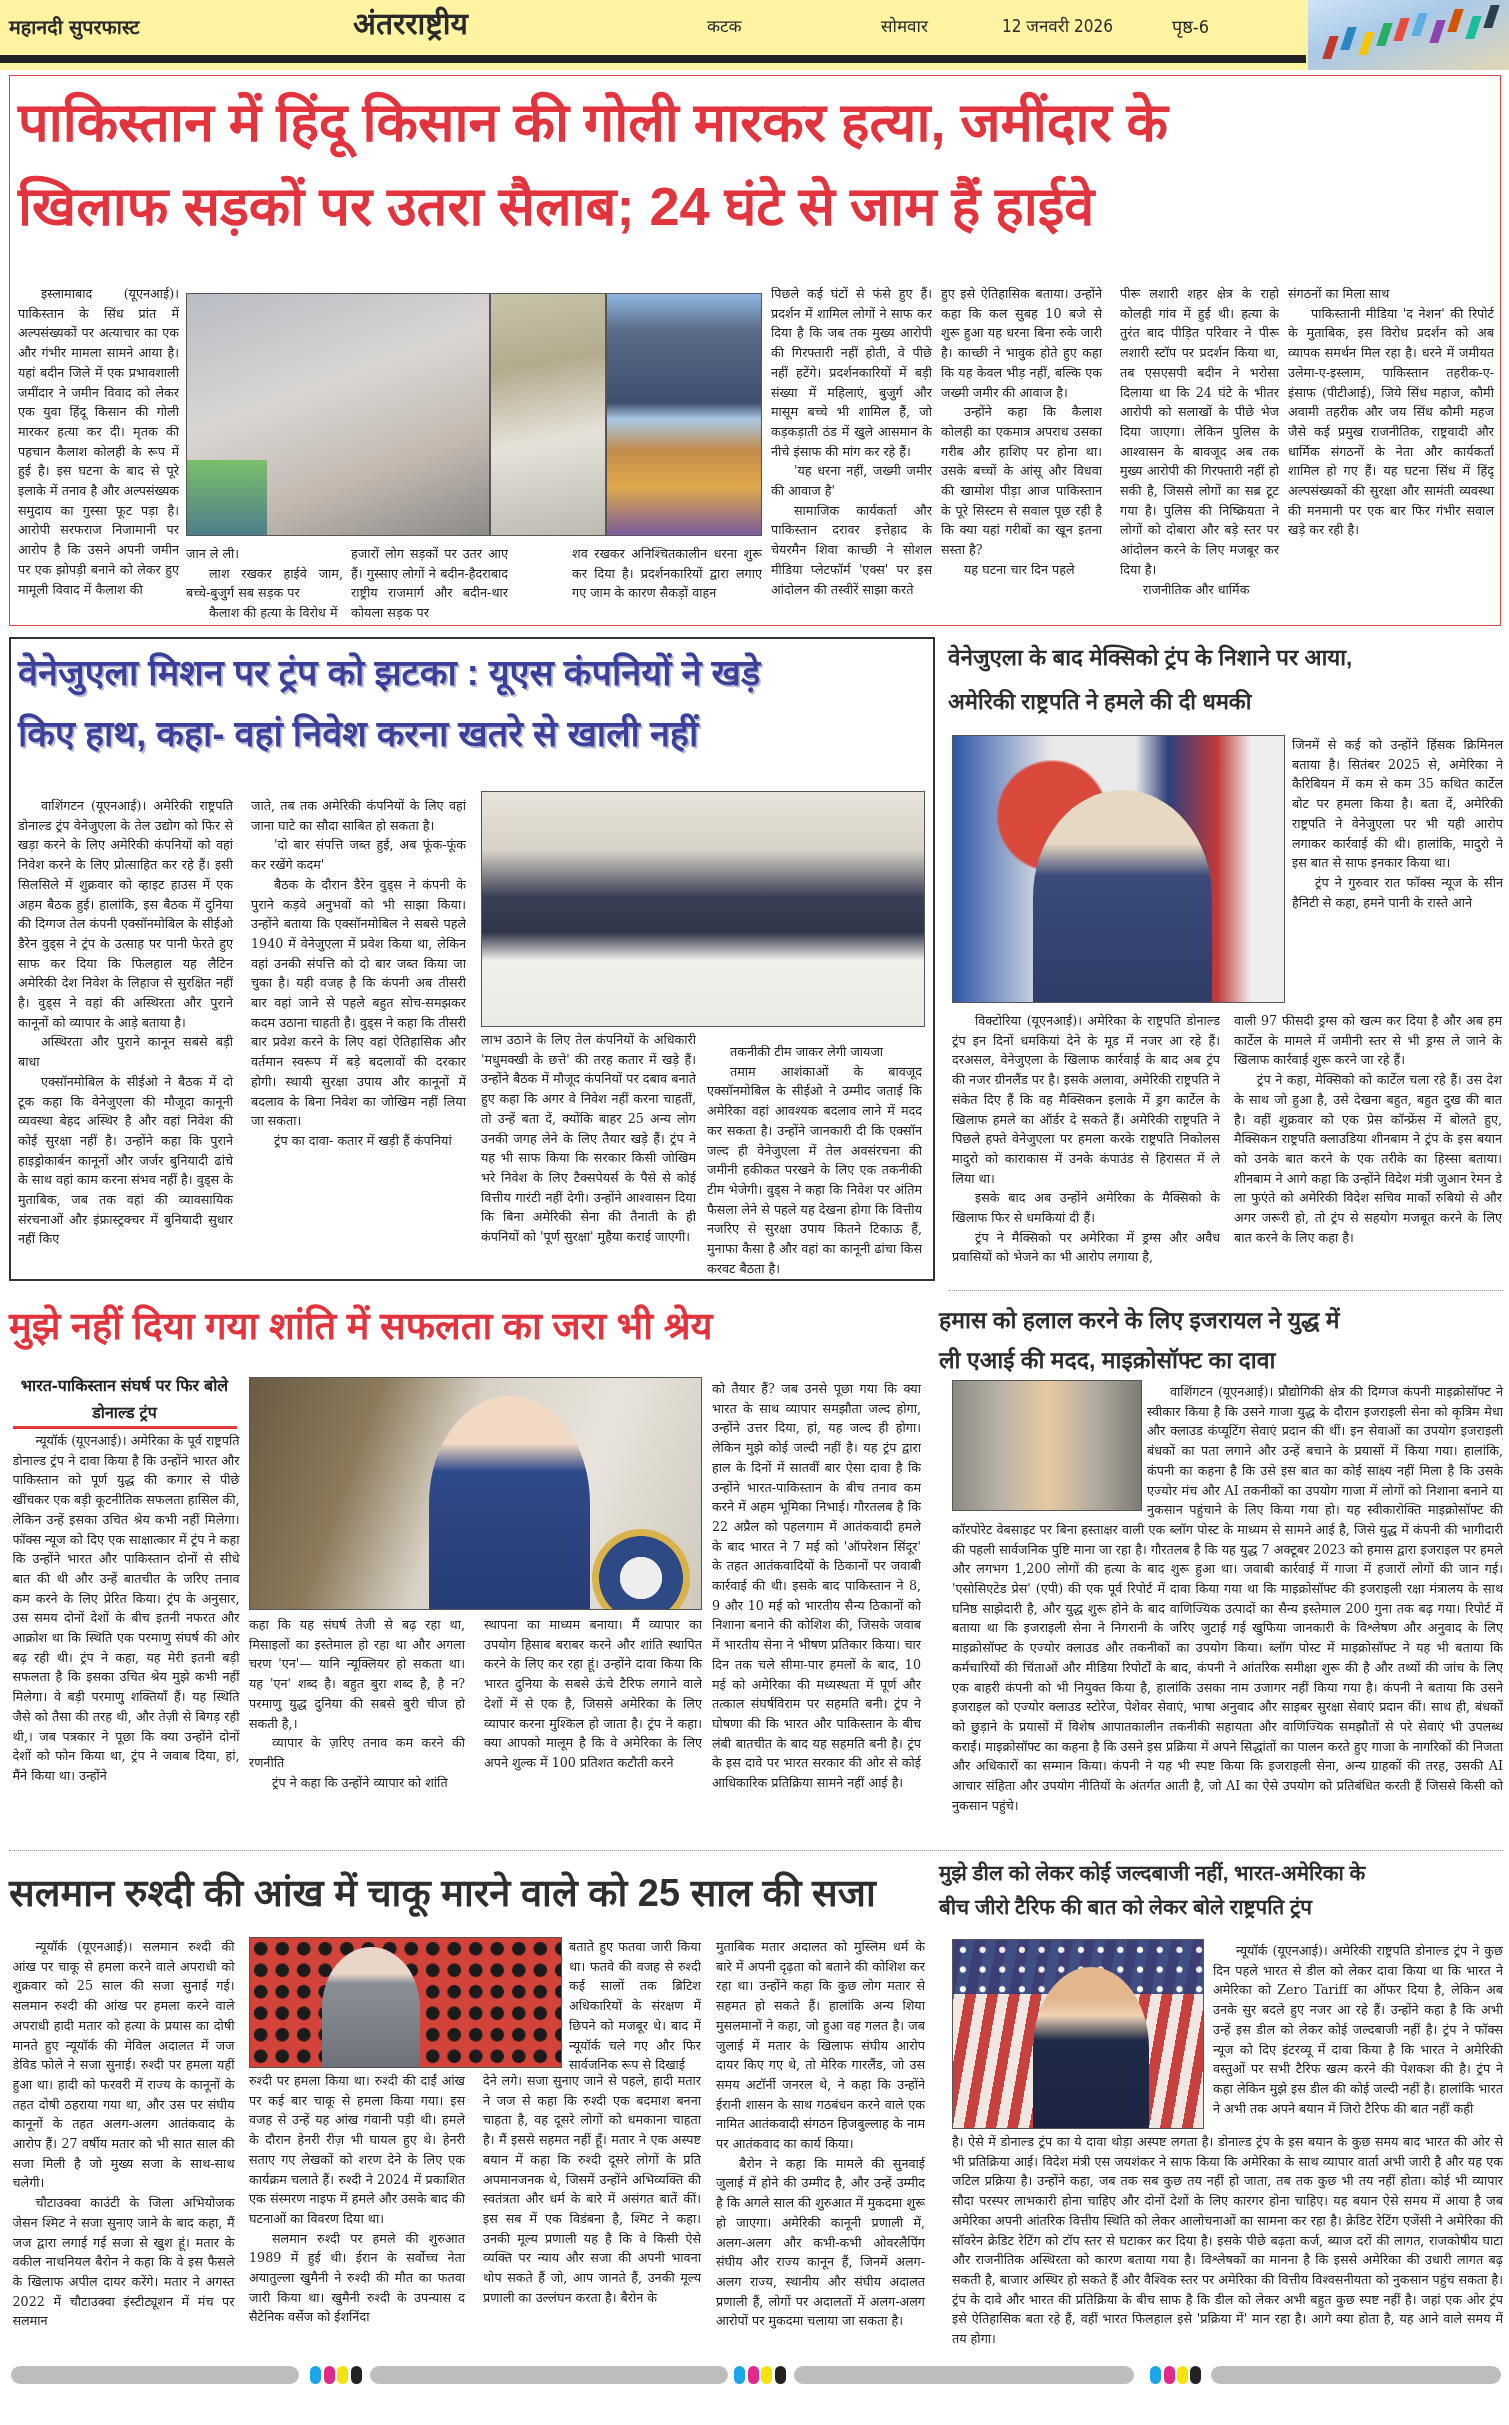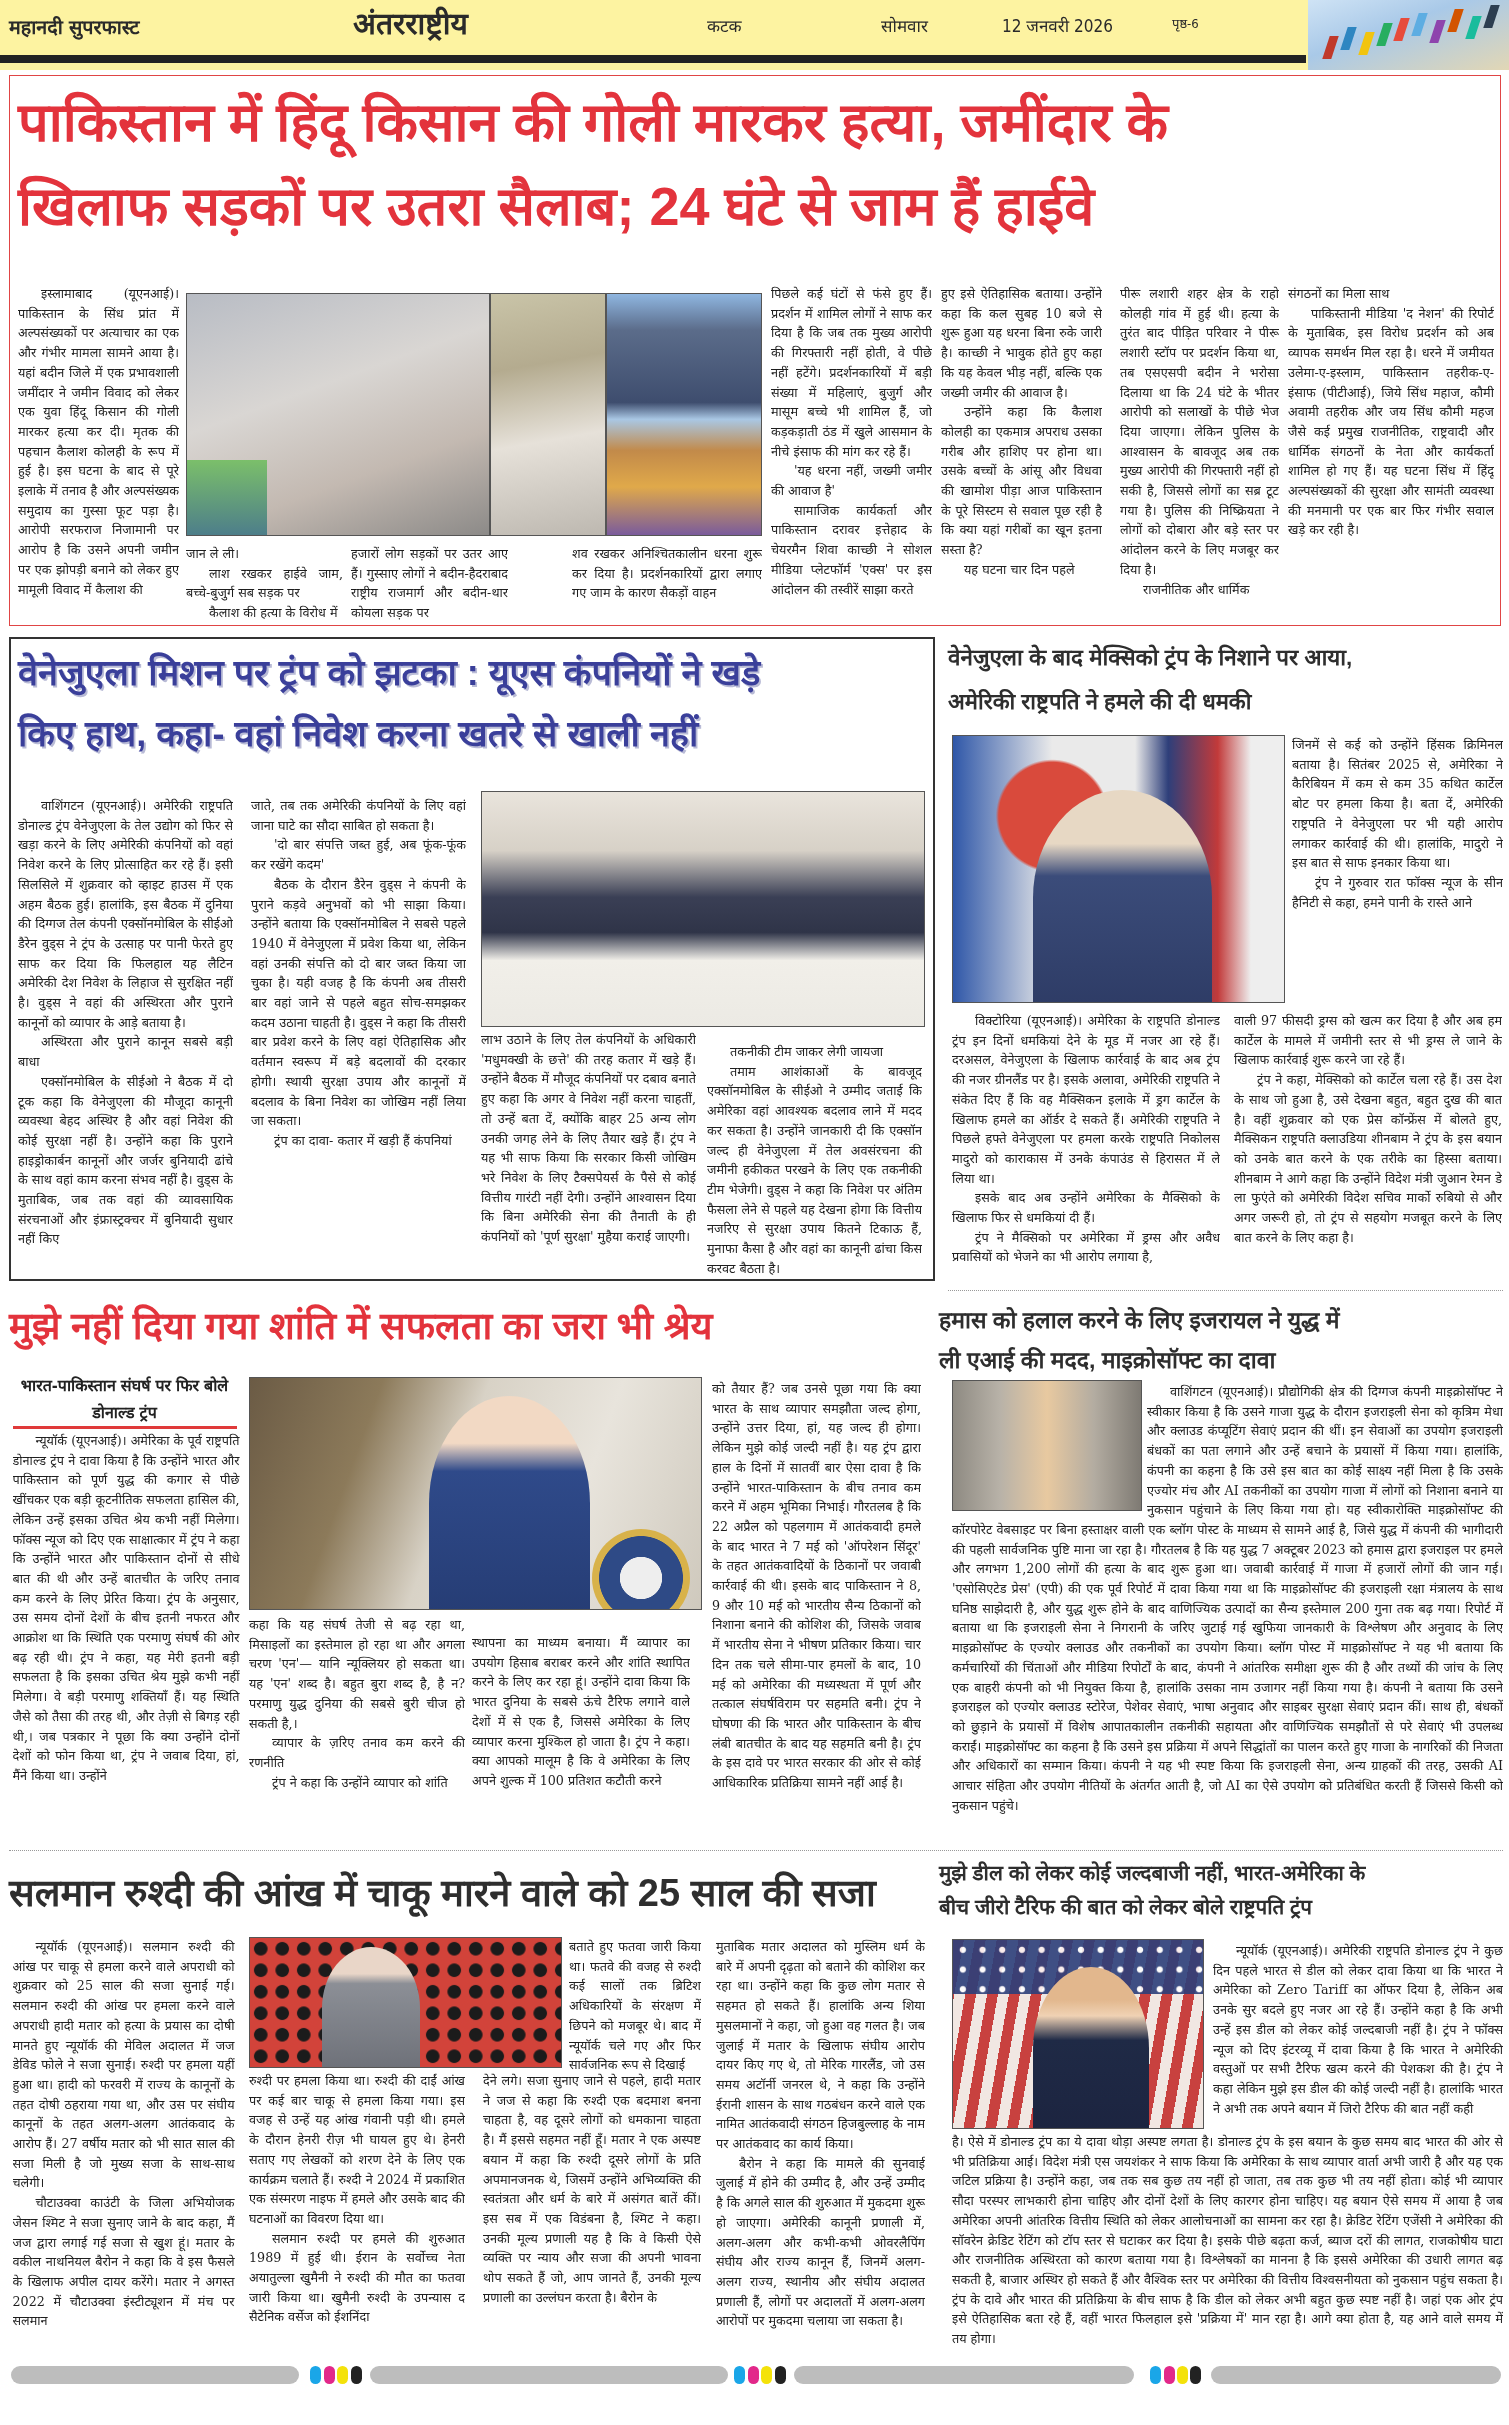--- a/index.html
+++ b/index.html
@@ -9,21 +9,21 @@
 
   
   .mast { left: 0; top: 0; width: 1510px; height: 70px; background: #fdf3a1; }
   .mast-bar { left: 0; top: 55px; width: 1306px; height: 8px; background: #222; }
   .mast-item { top: 9px; font-family: "DejaVu Sans Condensed", "DejaVu Sans", sans-serif; color: #2a2a2a; white-space: nowrap; }
   .mast-paper { left: 9px; font-size: 19.7px; font-weight: bold; top: 12.5px; }
   .mast-section { left: 116px; font-size: 30px; font-weight: bold; top: 1.8px; }
   .mast-city { left: 215px; font-size: 17px; top: 14.3px; }
   .mast-day { left: 277px; font-size: 17px; top: 14.3px; }
   .mast-date { left: 318px; font-size: 17px; top: 14.3px; }
-  .mast-page { left: 394px; font-size: 13px; top: 14.3px; }
+  .mast-page { left: 394px; font-size: 18px; top: 14.3px; }
   .flags { left: 1308px; top: 0; width: 202px; height: 70px;
     background: linear-gradient(160deg, #cfe3f5 0%, #a9c9e8 40%, #e2d7b5 100%); overflow: hidden; }
   .flag { position: absolute; width: 9px; height: 23px; transform: skewX(-18deg); }
 
   
   .box-red { border: 1.8px solid #e04545; }
   .box-dark { border: 2.7px solid #333; }
   .dotted-h { border-top: 1.8px dotted #999; height: 0; }
 
   .headline { font-family: Liberation Sans, sans-serif; font-weight: bold; text-align: left; line-height: 1.25; }
@@ -163,21 +163,21 @@
 </div>
 <div class="abs photo" style="left:249px;top:1377px;width:453px;height:233px;background:linear-gradient(110deg,#6b5b45 0%,#8c7a5a 25%,#d8d2c6 45%,#e8e4dc 70%,#cfc9bd 100%);">
   <div style="position:absolute;left:179px;top:18px;width:161px;height:215px;border-radius:50% 50% 0 0;background:linear-gradient(180deg,#f2d9c4 0 22%,#2f4a8a 35%,#263d75 100%);"></div>
   <div style="position:absolute;right:10.7px;bottom:-18px;width:98px;height:98px;border-radius:50%;background:radial-gradient(circle,#eee 0 30%,#2e4a86 31% 60%,#d8b24a 61% 100%);"></div>
 </div>
 <div class="abs col" style="left:249px;top:1615px;width:216px;height:224px;">
   <p class="noind">कहा कि यह संघर्ष तेजी से बढ़ रहा था, मिसाइलों का इस्तेमाल हो रहा था और अगला चरण 'एन'— यानि न्यूक्लियर हो सकता था। यह 'एन' शब्द है। बहुत बुरा शब्द है, है न? परमाणु युद्ध दुनिया की सबसे बुरी चीज हो सकती है,।</p>
   <p>व्यापार के ज़रिए तनाव कम करने की रणनीति</p>
   <p>ट्रंप ने कहा कि उन्होंने व्यापार को शांति</p>
 </div>
-<div class="abs col" style="left:472px;top:1615px;width:218px;height:224px;margin-top:18px;">
+<div class="abs col" style="left:484px;top:1615px;width:218px;height:224px;">
   <p class="noind">स्थापना का माध्यम बनाया। मैं व्यापार का उपयोग हिसाब बराबर करने और शांति स्थापित करने के लिए कर रहा हूं। उन्होंने दावा किया कि भारत दुनिया के सबसे ऊंचे टैरिफ लगाने वाले देशों में से एक है, जिससे अमेरिका के लिए व्यापार करना मुश्किल हो जाता है। ट्रंप ने कहा। क्या आपको मालूम है कि वे अमेरिका के लिए अपने शुल्क में 100 प्रतिशत कटौती करने</p>
 </div>
 <div class="abs col" style="left:712px;top:1379px;width:209px;height:460px;">
   <p class="noind">को तैयार हैं? जब उनसे पूछा गया कि क्या भारत के साथ व्यापार समझौता जल्द होगा, उन्होंने उत्तर दिया, हां, यह जल्द ही होगा। लेकिन मुझे कोई जल्दी नहीं है। यह ट्रंप द्वारा हाल के दिनों में सातवीं बार ऐसा दावा है कि उन्होंने भारत-पाकिस्तान के बीच तनाव कम करने में अहम भूमिका निभाई। गौरतलब है कि 22 अप्रैल को पहलगाम में आतंकवादी हमले के बाद भारत ने 7 मई को 'ऑपरेशन सिंदूर' के तहत आतंकवादियों के ठिकानों पर जवाबी कार्रवाई की थी। इसके बाद पाकिस्तान ने 8, 9 और 10 मई को भारतीय सैन्य ठिकानों को निशाना बनाने की कोशिश की, जिसके जवाब में भारतीय सेना ने भीषण प्रतिकार किया। चार दिन तक चले सीमा-पार हमलों के बाद, 10 मई को अमेरिका की मध्यस्थता में पूर्ण और तत्काल संघर्षविराम पर सहमति बनी। ट्रंप ने घोषणा की कि भारत और पाकिस्तान के बीच लंबी बातचीत के बाद यह सहमति बनी है। ट्रंप के इस दावे पर भारत सरकार की ओर से कोई आधिकारिक प्रतिक्रिया सामने नहीं आई है।</p>
 </div>
 
 <div class="abs headline hl-dark" style="left:939px;top:1302px;width:563px;font-size:23px;line-height:36px;">हमास को हलाल करने के लिए इजरायल ने युद्ध में</div>
 <div class="abs headline hl-dark" style="left:939px;top:1342px;width:563px;font-size:23px;line-height:36px;">ली एआई की मदद, माइक्रोसॉफ्ट का दावा</div>
 <div class="abs photo" style="left:952px;top:1380px;width:190px;height:131px;background:linear-gradient(90deg,#8e8a82 0%,#b8b2a8 25%,#e8c9a0 50%,#b3aca1 75%,#7e7a73 100%);"></div>
 <div class="abs col" style="left:952px;top:1382px;width:551px;height:447px;">

